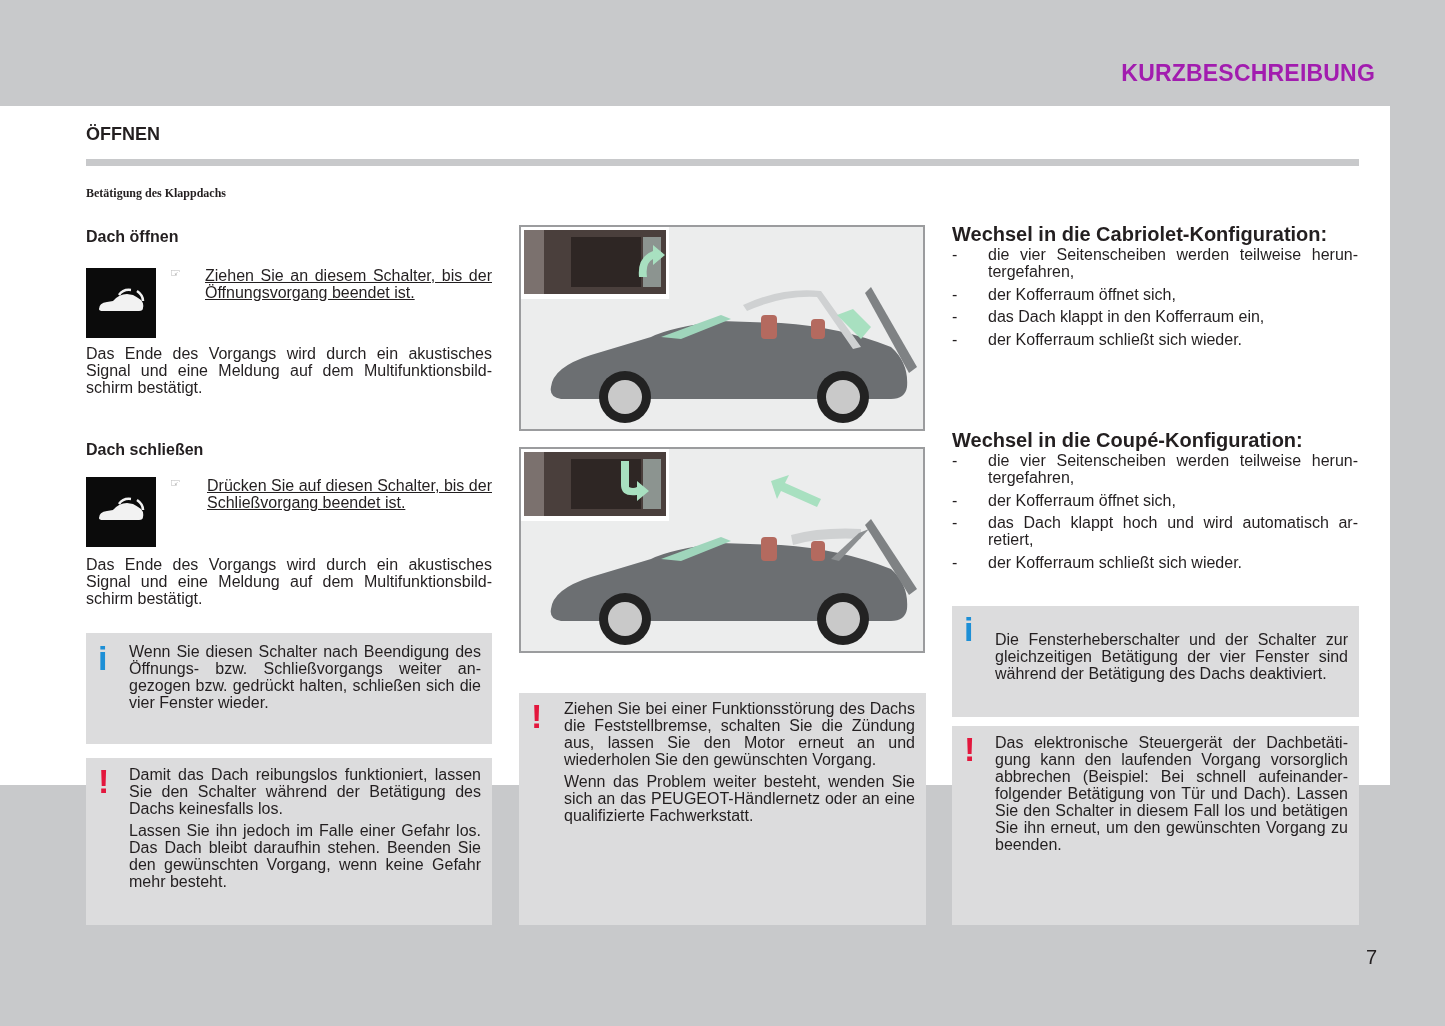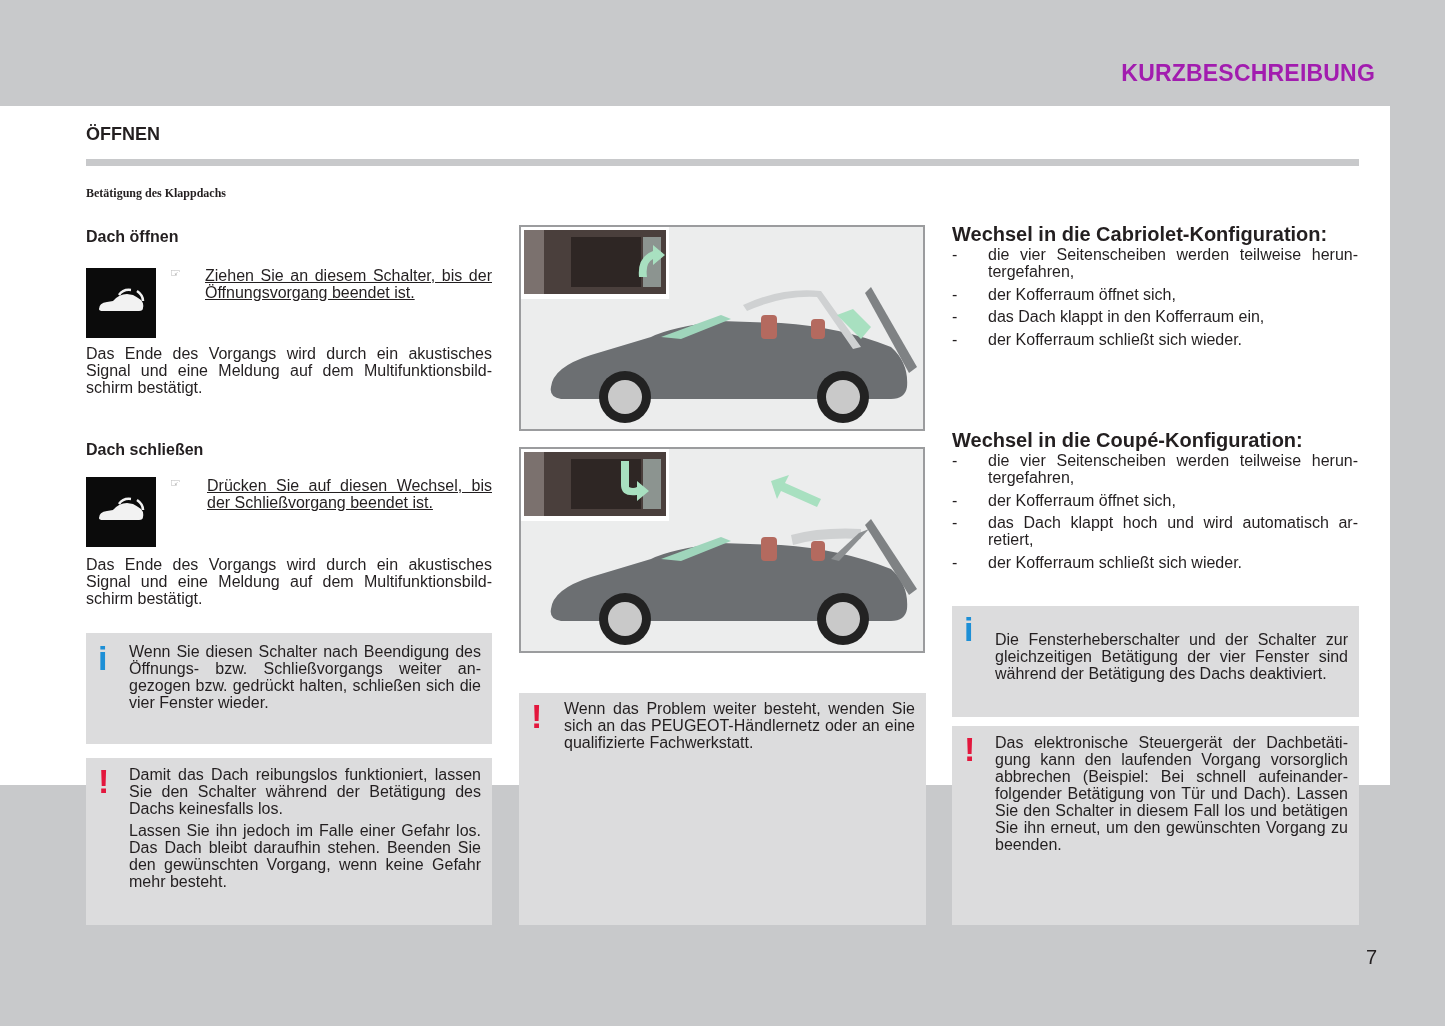--- a/index.html
+++ b/index.html
@@ -103,21 +103,21 @@
 
     <div class="h3" style="top:335px;left:0;">Dach schließen</div>
     <div class="switch-icon" style="top:371px;left:0;">
       <svg width="56" height="40" viewBox="0 0 56 40">
         <path d="M6 26 Q6 20 14 19 L20 18 Q26 11 34 11 L40 12 Q44 14 48 17 Q51 20 50 25 Q50 28 46 28 L10 28 Q6 28 6 26 Z" fill="#f2f2f2"></path>
         <path d="M26 12 Q30 6 38 7" stroke="#f2f2f2" stroke-width="2.5" fill="none"></path>
         <path d="M44 8 Q50 12 50 18" stroke="#f2f2f2" stroke-width="2.5" fill="none"></path>
       </svg>
     </div>
     <div class="hand-icon" style="top:370px;left:84px;">☞</div>
-    <div class="instruction" style="top:371px;left:121px;width:285px;">Drücken Sie auf diesen Wechsel, bis der Schließvorgang beendet ist.</div>
+    <div class="instruction" style="top:371px;left:121px;width:285px;">Drücken Sie auf diesen Schalter, bis der Schließvorgang beendet ist.</div>
     <div class="body-text" style="top:450px;left:0;width:406px;">Das Ende des Vorgangs wird durch ein akustisches Signal und eine Meldung auf dem Multifunktionsbild­schirm bestätigt.</div>
 
     <div class="note-box" style="top:527px;left:0;width:406px;height:111px;">
       <div class="note-icon info" style="top:6px;">i</div>
       <div class="note-text" style="top:10px;">Wenn Sie diesen Schalter nach Beendigung des Öffnungs- bzw. Schließvorgangs weiter an­gezogen bzw. gedrückt halten, schließen sich die vier Fenster wieder.</div>
     </div>
 
     <div class="note-box" style="top:652px;left:0;width:406px;height:167px;">
       <div class="note-icon warn" style="top:4px;">!</div>
       <div class="note-text" style="top:8px;">
@@ -173,20 +173,21 @@
           <circle cx="104" cy="170" r="17" fill="#c9c9c9"></circle>
           <circle cx="322" cy="170" r="26" fill="#222"></circle>
           <circle cx="322" cy="170" r="17" fill="#c9c9c9"></circle>
         </g>
       </svg>
     </div>
 
     <div class="note-box" style="top:587px;left:0;width:407px;height:232px;">
       <div class="note-icon warn" style="top:4px;">!</div>
       <div class="note-text" style="top:7px;left:45px;">
+        <p>Ziehen Sie bei einer Funktionsstörung des Dachs die Feststellbremse, schalten Sie die Zündung aus, lassen Sie den Motor erneut an und wiederholen Sie den gewünschten Vor­gang.</p>
         <p>Wenn das Problem weiter besteht, wenden Sie sich an das PEUGEOT-Händlernetz oder an eine qualifizierte Fachwerkstatt.</p>
       </div>
     </div>
   </div>
 
   <div class="col col-right">
     <div class="list-title" style="top:117px;left:0;">Wechsel in die Cabriolet-Konfiguration:</div>
     <ul class="dash-list" style="top:140px;left:0;width:406px;">
       <li><span class="dash">-</span><span>die vier Seitenscheiben werden teilweise herun­tergefahren,</span></li>
       <li><span class="dash">-</span><span>der Kofferraum öffnet sich,</span></li>

